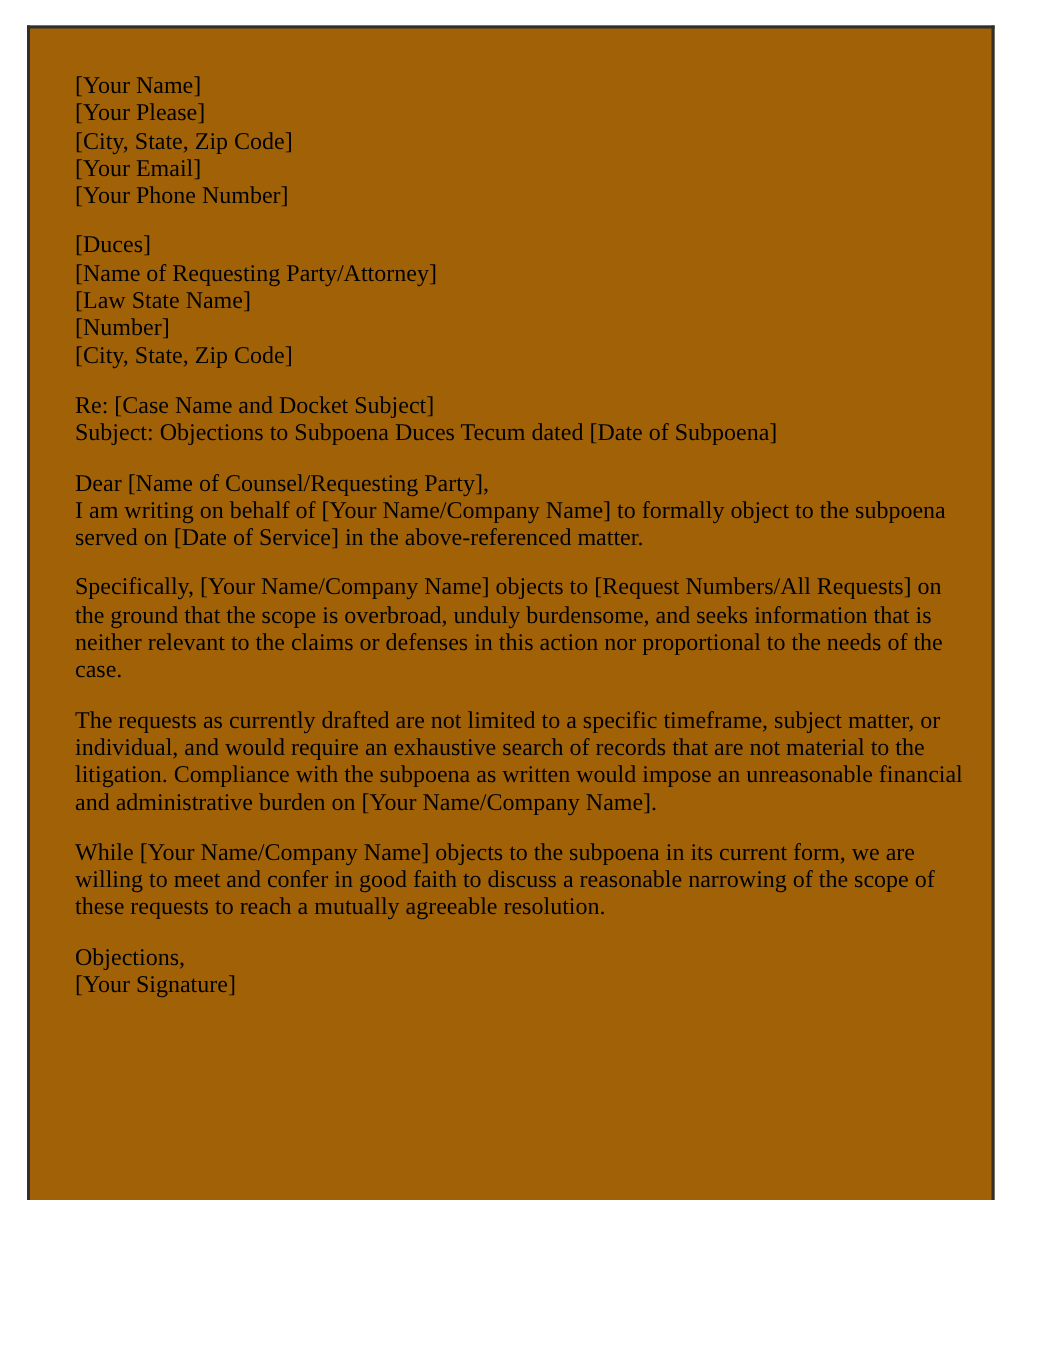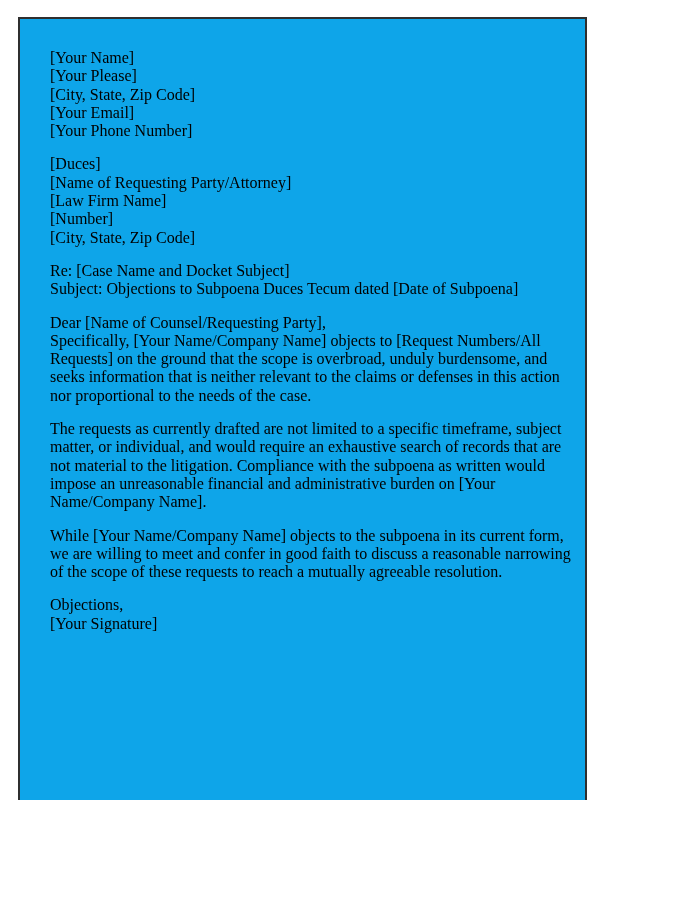--- a/index.html
+++ b/index.html
@@ -13,23 +13,23 @@
     font-family: "Liberation Serif", "DejaVu Serif", serif;
     font-size: 16px;
     line-height: 18.3px;
     color: #000000;
     -webkit-font-smoothing: antialiased;
   }
   .letter-page {
     position: absolute;
     left: 18px;
     top: 17px;
-    width: 569px;
+    width: 645px;
     height: 783px;
-    background: #0ea5e9;
+    background: #a16207;
     border: 2px solid #2f2f2f;
     border-bottom: none;
     padding: 30px 10px 0 30px;
     overflow: hidden;
   }
   .block { margin-bottom: 15px; }
   .line { margin: 0; }
   .para { margin-bottom: 15px; }
 </style>
 </head>
@@ -42,33 +42,34 @@
       <div class="line">[Your Please]</div>
       <div class="line">[City, State, Zip Code]</div>
       <div class="line">[Your Email]</div>
       <div class="line">[Your Phone Number]</div>
     </div>
 
   <div class="block line">[Duces]</div>
 
   <div class="block">
       <div class="line">[Name of Requesting Party/Attorney]</div>
-      <div class="line">[Law Firm Name]</div>
+      <div class="line">[Law State Name]</div>
       <div class="line">[Number]</div>
       <div class="line">[City, State, Zip Code]</div>
     </div>
 
   <div class="block">
       <div class="line">Re: [Case Name and Docket Subject]</div>
       <div class="line">Subject: Objections to Subpoena Duces Tecum dated [Date of Subpoena]</div>
     </div>
 
   <div class="block line">Dear [Name of Counsel/Requesting Party],</div>
 
   <div>
+      <div class="para">I am writing on behalf of [Your Name/Company Name] to formally object to the subpoena served on [Date of Service] in the above-referenced matter.</div>
       <div class="para">Specifically, [Your Name/Company Name] objects to [Request Numbers/All Requests] on the ground that the scope is overbroad, unduly burdensome, and seeks information that is neither relevant to the claims or defenses in this action nor proportional to the needs of the case.</div>
       <div class="para">The requests as currently drafted are not limited to a specific timeframe, subject matter, or individual, and would require an exhaustive search of records that are not material to the litigation. Compliance with the subpoena as written would impose an unreasonable financial and administrative burden on [Your Name/Company Name].</div>
       <div class="para">While [Your Name/Company Name] objects to the subpoena in its current form, we are willing to meet and confer in good faith to discuss a reasonable narrowing of the scope of these requests to reach a mutually agreeable resolution.</div>
     </div>
 
   <div class="block line">Objections,</div>
 
   <div class="block line">[Your Signature]</div>
 
 </div>

